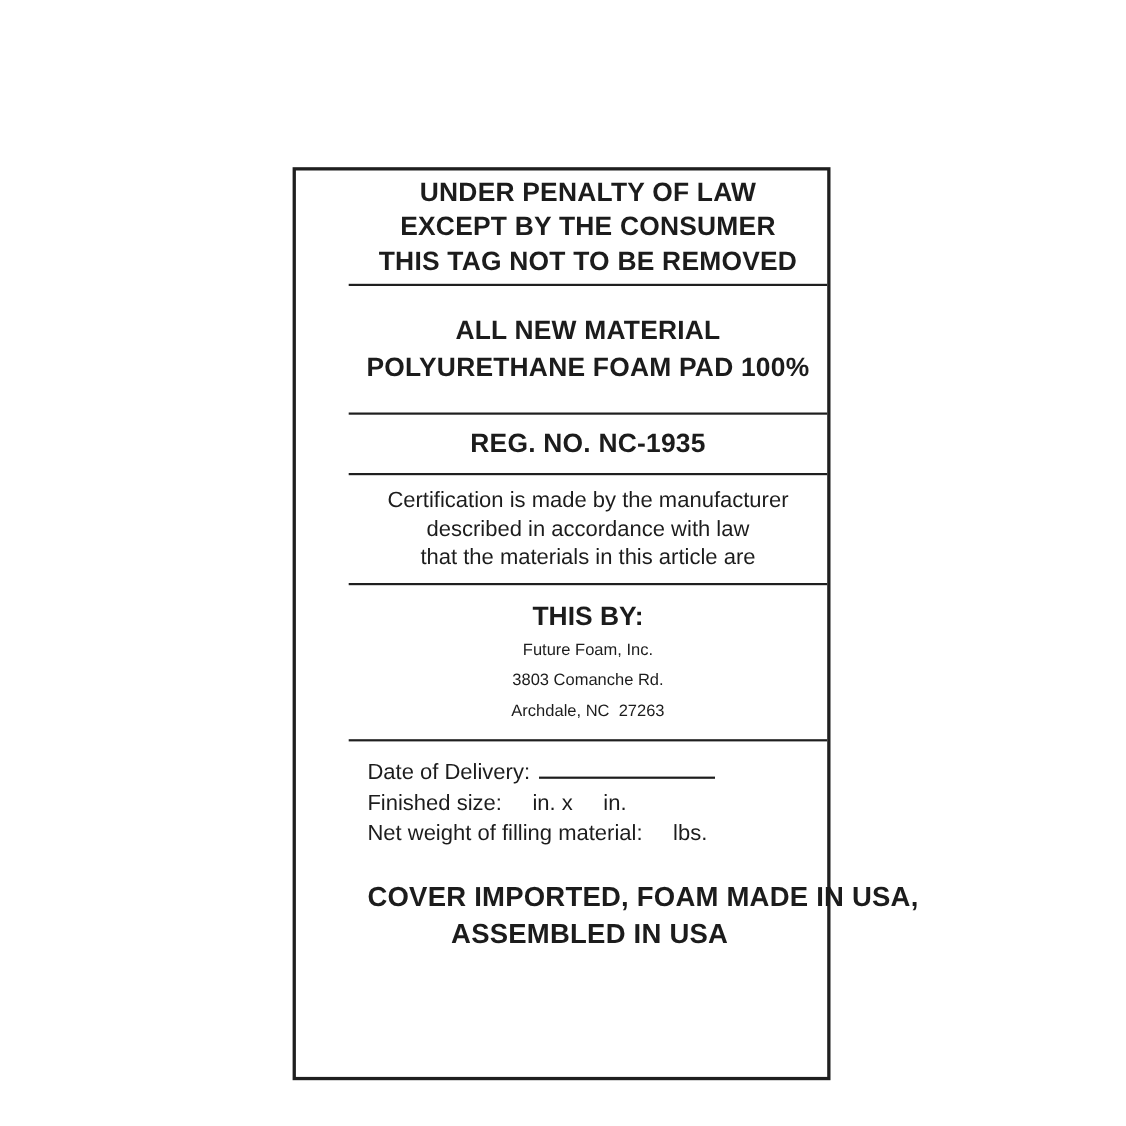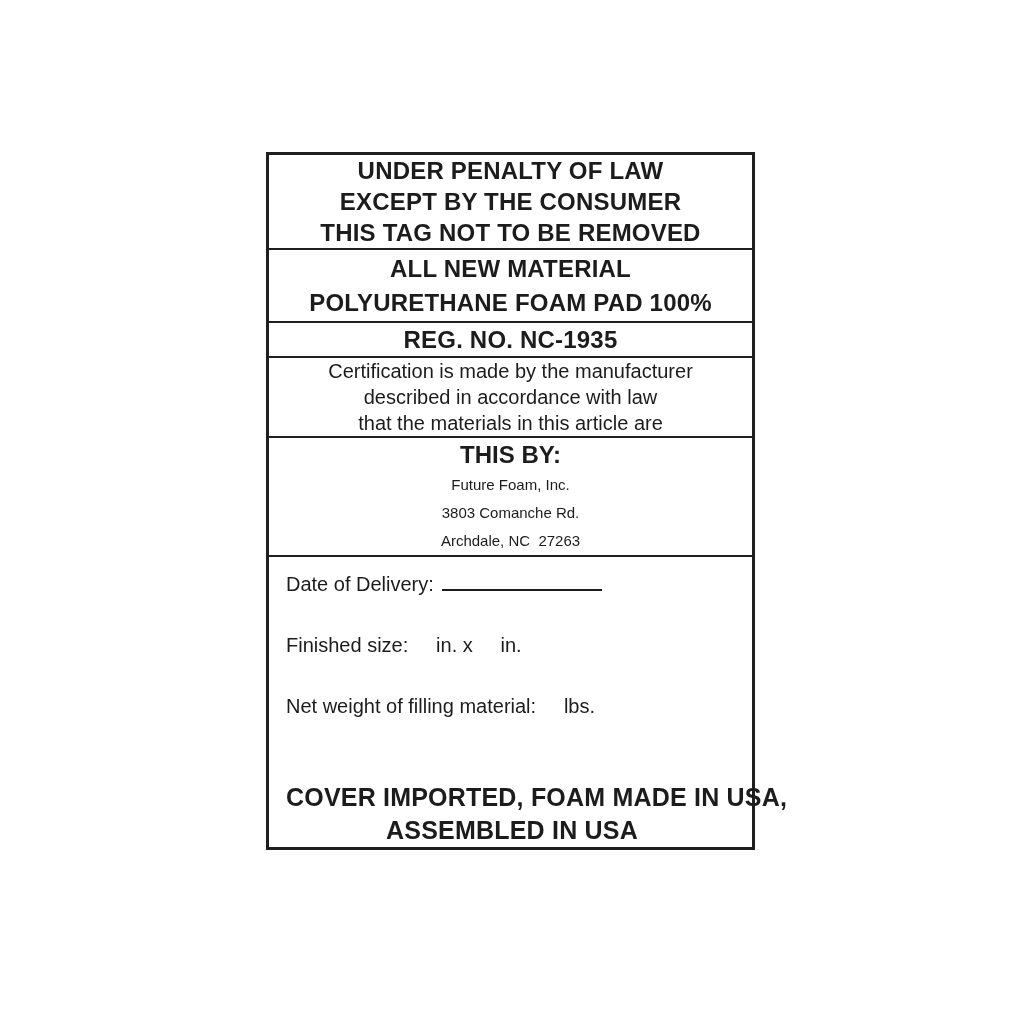--- a/index.html
+++ b/index.html
@@ -16,43 +16,44 @@
     width: 1024px;
     height: 1024px;
     background: #ffffff;
     overflow: hidden;
   }
   .law-label {
     position: absolute;
     left: 266px;
     top: 152px;
     width: 489px;
-    height: 698px;
+    height: 830px;
     border: 3px solid #1f1f1f;
     box-sizing: border-box;
     display: flex;
     flex-direction: column;
     background: #ffffff;
+    padding-left: 48px;
   }
   .section {
     box-sizing: border-box;
     border-bottom: 2px solid #1f1f1f;
     display: flex;
     flex-direction: column;
     justify-content: center;
     text-align: center;
   }
   .section:last-child { border-bottom: none; }
 
   .sec-penalty   { height: 105px; }
   .sec-material  { height: 117px; }
   .sec-reg       { height: 55px;  }
   .sec-cert      { height: 100px; }
   .sec-madeby    { height: 142px; }
-  .sec-delivery  { flex: 1; justify-content: flex-start; text-align: left; padding: 12px 14px 0 17px; gap: 33px; }
+  .sec-delivery  { flex: 1; justify-content: flex-start; text-align: left; padding: 12px 14px 0 17px; }
 
   .bold-line {
     font-weight: bold;
     font-size: 24px;
     line-height: 31px;
     letter-spacing: 0.2px;
     white-space: pre;
   }
   .sec-material .bold-line { line-height: 34px; }
   .sec-reg .bold-line { line-height: 26px; }

